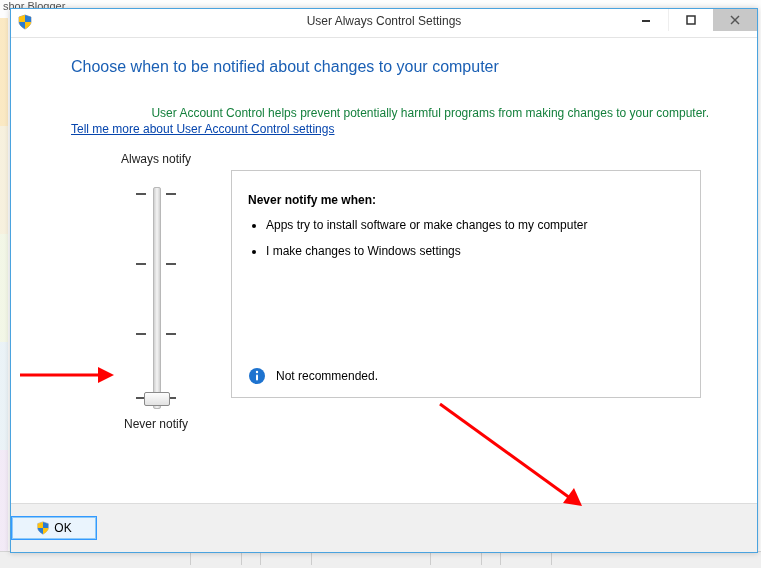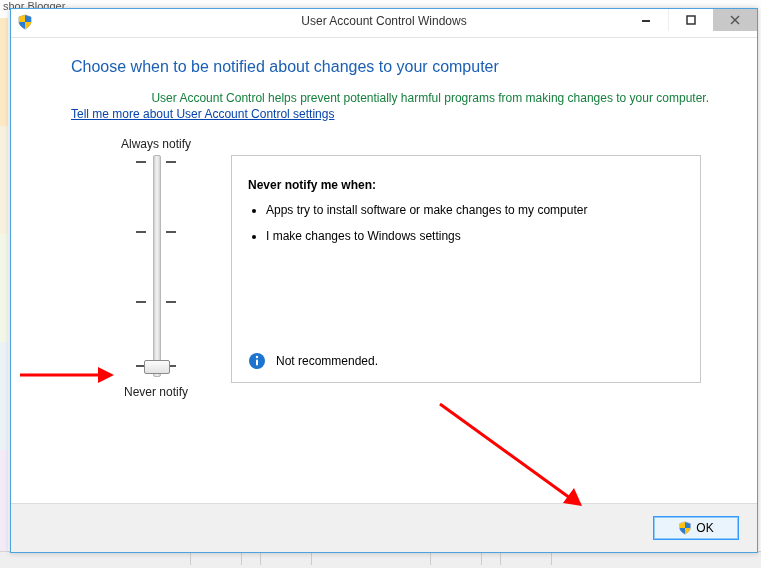--- a/index.html
+++ b/index.html
@@ -94,21 +94,21 @@
   .content {
     position: relative;
     padding: 20px 48px 0 60px;
     height: calc(100% - 28px - 48px);
     box-sizing: border-box;
   }
   .heading {
     color: #1a5fb4;
     font-size: 16px;
     font-weight: 400;
-    margin-bottom: 14px;
+    margin-bottom: 29px;
   }
   .desc {
     font-size: 12px;
     color: #15803d;
     line-height: 1.4;
     text-align: right;
   }
   .link {
     color: #0645ad;
     text-decoration: underline;
@@ -124,21 +124,21 @@
 
   .slider-col {
     position: absolute;
     left: 0; top: 0;
     width: 170px;
     text-align: center;
   }
   .slider-label-top {
     font-size: 12px;
     color: #222;
-    margin-bottom: 4px;
+    margin-bottom: 21px;
   }
   .slider-label-bottom {
     font-size: 12px;
     color: #222;
     margin-top: 10px;
   }
   .slider-track-wrap {
     position: relative;
     height: 220px;
     width: 100%;
@@ -215,21 +215,20 @@
     flex: 0 0 18px;
   }
 
   .button-row {
     position: absolute;
     right: 0; bottom: 0; left: 0;
     height: 48px;
     border-top: 1px solid #dcdcdc;
     background: #f0f0f0;
     display: flex;
-    justify-content: flex-end;
     align-items: center;
     padding-right: 18px;
     gap: 8px;
   }
   .btn {
     min-width: 86px;
     height: 24px;
     background: #e9e9e9;
     border: 1px solid #9f9f9f;
     font-size: 12px;
@@ -271,21 +270,21 @@
   <div class="titlebar">
     <span class="uac-shield">
       <svg viewBox="0 0 16 16">
           <path d="M8 1 L14 3 V8 C14 12 8 15 8 15 C8 15 2 12 2 8 V3 Z" fill="#fff" stroke="#555" stroke-width="0.5"></path>
           <path d="M8 1 L14 3 V8 H8 Z" fill="#2b7cd3"></path>
           <path d="M8 1 L2 3 V8 H8 Z" fill="#ffc20e"></path>
           <path d="M2 8 H8 V15 C8 15 2 12 2 8 Z" fill="#2b7cd3"></path>
           <path d="M14 8 H8 V15 C8 15 14 12 14 8 Z" fill="#ffc20e"></path>
         </svg>
     </span>
-    <div class="title">User Account Control Windows</div>
+    <div class="title">User Always Control Settings</div>
     <div class="win-controls">
       <div class="win-btn minimize">
         <svg width="10" height="10">
             <rect x="1" y="5" width="8" height="2" fill="#333"></rect>
           </svg>
       </div>
       <div class="win-btn maximize">
         <svg width="10" height="10">
             <rect x="1" y="1" width="8" height="8" fill="none" stroke="#333" stroke-width="1.5"></rect>
           </svg>

